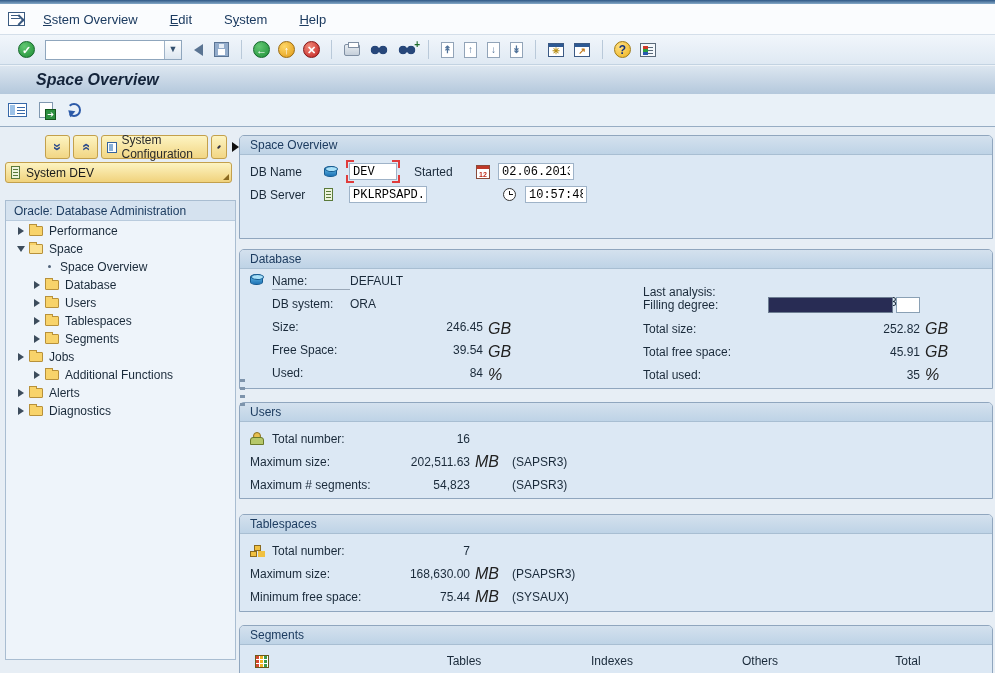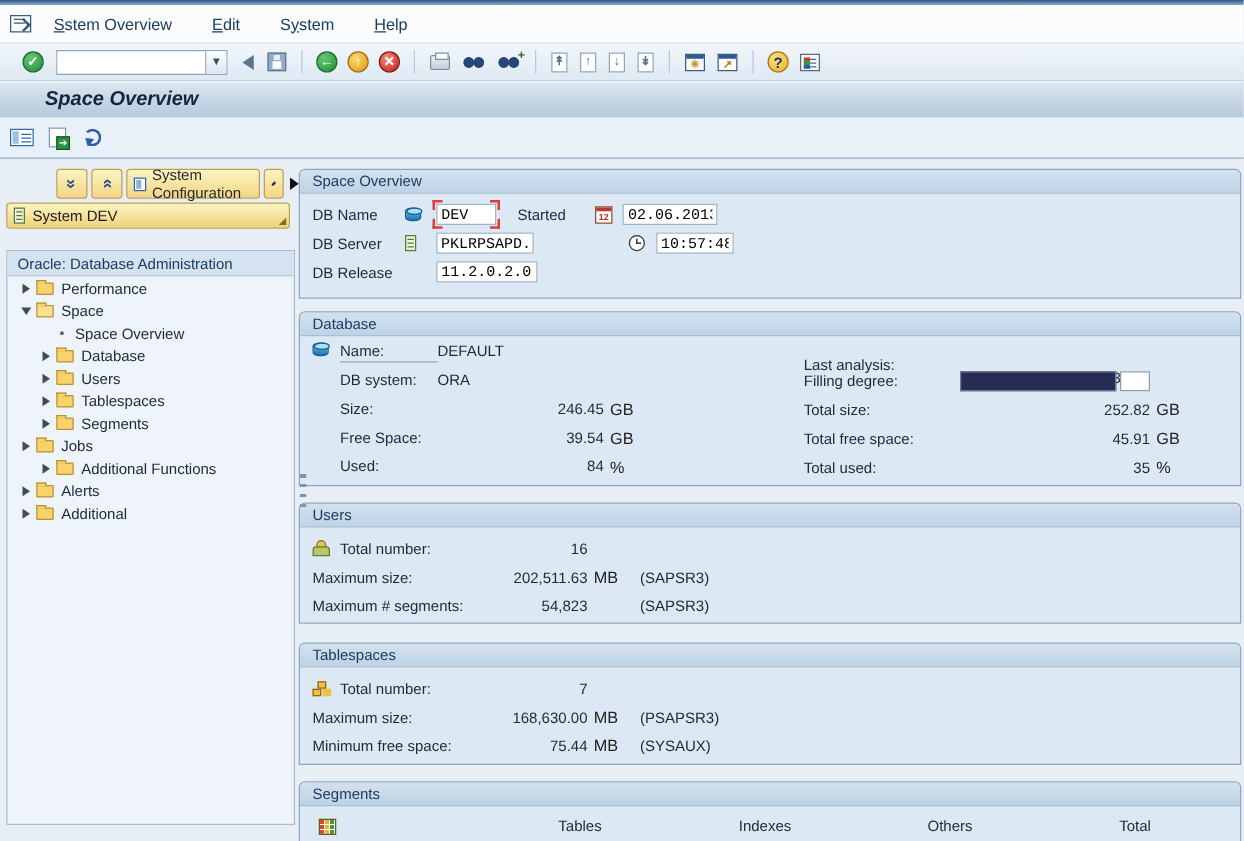--- a/index.html
+++ b/index.html
@@ -113,21 +113,21 @@
   .calico::before { content:""; position:absolute; left:0; top:0; right:0; height:3px; background:#c03828; }
   .clkico { width:13px; height:13px; border:1px solid #333; border-radius:50%; background:#fff; position:relative; }
   .clkico::before { content:""; position:absolute; left:5px; top:2px; width:1px; height:4px; background:#111; }
   .clkico::after { content:""; position:absolute; left:5px; top:5px; width:4px; height:1px; background:#111; }
 
   .db-row { display:flex; align-items:flex-start; height:23px; }
   .db-label { width:78px; }
   .db-label.uline { border-bottom:1px solid #9aa8b8; height:16px; }
   .db-val { width:133px; text-align:right; }
   .db-val.lft { text-align:left; }
-  .unit { width:28px; font-size:13px; padding-left:5px; color:#222; }
+  .unit { width:28px; font-size:16px; padding-left:5px; color:#222;font-style:italic; }
   .db-right { display:flex; align-items:center; margin-left:132px; }
   .db-rlabel { width:125px; }
   .db-rval { width:152px; text-align:right; }
   .db-rval.split { display:flex; justify-content:space-between; text-align:left;margin-top:21px; }
   .bar { width:152px; height:16px; display:flex; }
   .bar .fill { background:#282c54; border:1px solid #6e7e92; }
   .bar .empty { flex:1; background:#fff; border:1px solid #8aa0b4; margin-left:3px; }
 
   .u-row { display:flex; align-items:center; height:23px; }
   .u-left { width:140px; display:flex; align-items:center; }
@@ -291,21 +291,21 @@
             <span class="c"></span>
           </span>
         <span class="folder"></span>
         <span>Alerts</span>
       </div>
       <div class="titem d0">
         <span class="exp">
             <span class="c"></span>
           </span>
         <span class="folder"></span>
-        <span>Additional</span>
+        <span>Diagnostics</span>
       </div>
     </div>
   </div>
 
   <div class="splitter">
     <div class="grip"></div>
   </div>
 
   <div class="content">
 
@@ -328,25 +328,20 @@
           <span class="ov-label">DB Server</span>
           <span class="iconslot">
               <span class="srvico"></span>
             </span>
           <input class="fld" style="width: 78px; margin-left: 3px;" readonly="" value="PKLRPSAPD..">
           <span class="startlbl"></span>
           <span class="iconslot">
               <span class="clkico"></span>
             </span>
           <input class="fld" style="width: 62px;" readonly="" value="10:57:48">
-        </div>
-        <div class="ov-row">
-          <span class="ov-label">DB Release</span>
-          <span class="iconslot"></span>
-          <input class="fld" style="width: 81px; margin-left: 3px;" readonly="" value="11.2.0.2.0">
         </div>
       </div>
     </div>
 
     <div class="panel" style="height:140px;margin-top:10px">
       <div class="phdr">Database</div>
       <div class="pbody">
         <div class="db-row">
           <span class="iconslot">
               <span class="dbdrum"></span>

